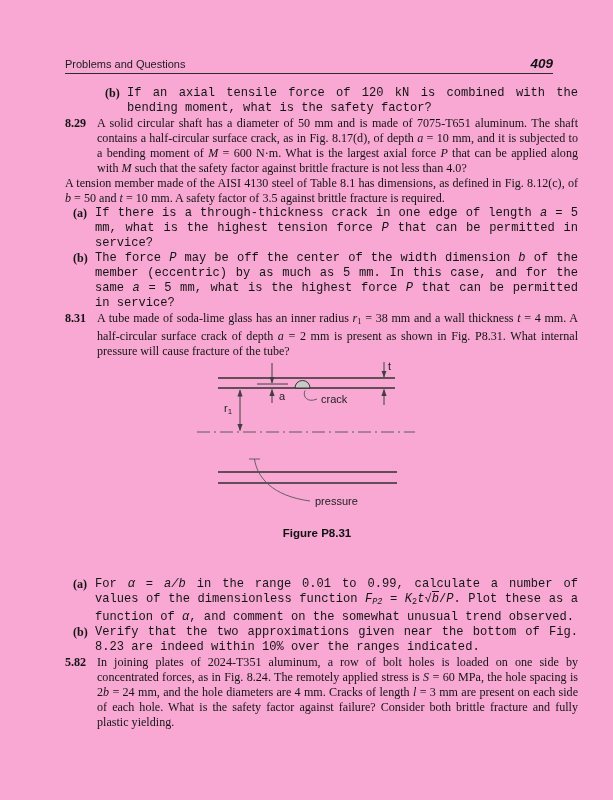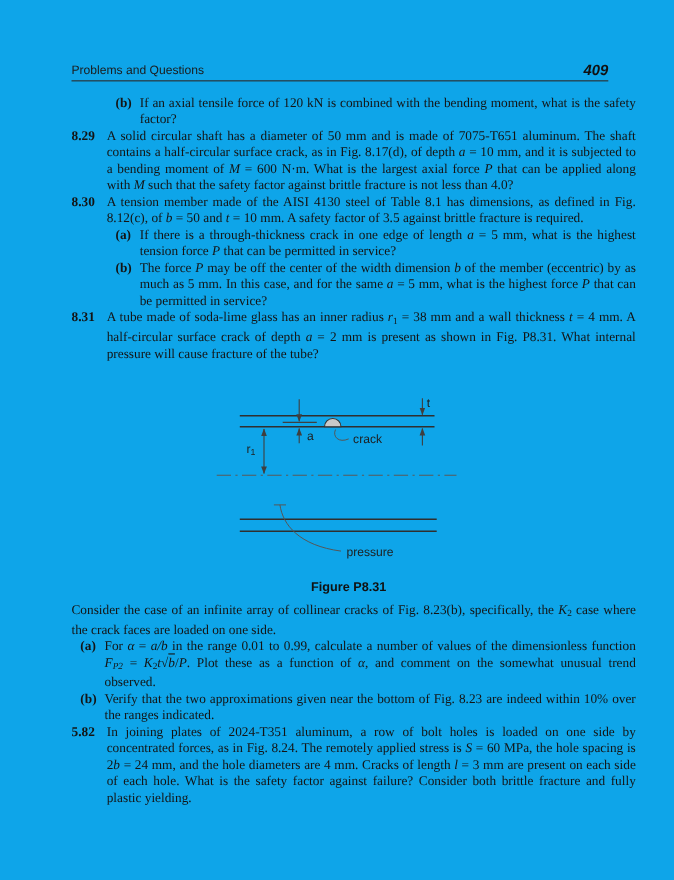--- a/index.html
+++ b/index.html
@@ -1,19 +1,19 @@
 <!DOCTYPE html>
 <html><head>
 <meta charset="utf-8">
 <style>
   html,body{margin:0;padding:0;background:#e8e8e8;}
   .page{
     position:relative;
     width:613px;height:800px;
-    background:#0ea5e9;
+    background:#f9a8d4;
     overflow:hidden;
     font-family:"Liberation Serif",serif;
     color:#161616;
   }
   
   .header{
     position:absolute;left:65px;top:56px;width:488px;
     display:flex;justify-content:space-between;align-items:flex-end;
     font-family:"Liberation Sans",sans-serif;
   }
@@ -25,21 +25,21 @@
   .main{
     position:absolute;left:65px;top:86px;width:513px;
     font-size:12.1px;line-height:15px;color:#141414;
   }
   .prob{display:flex;}
   .pnum{width:32px;flex:0 0 32px;font-weight:bold;}
   .pbody{flex:1;min-width:0;}
   .ptext{text-align:justify;}
   .subrow{display:flex;margin-left:8px;}
   .slabel{width:22px;flex:0 0 22px;font-weight:bold;}
-  .stext{flex:1;min-width:0;text-align:justify;}
+  .stext{flex:1;min-width:0;text-align:justify;font-family:Liberation Mono, monospace;}
   .spacer{height:218px;}
   
   .figsvg{position:absolute;left:0;top:350px;width:613px;height:200px;}
   .figsvg text{font-family:"Liberation Sans",sans-serif;font-size:11px;fill:#1e1e1e;}
   .figsvg .caption{font-size:11.5px;font-weight:bold;fill:#111;}
 </style>
 </head>
 <body>
 
 <div class="page">
@@ -63,21 +63,20 @@
     </div>
 
     <div class="prob">
       <span class="pnum">8.29</span>
       <div class="pbody">
         <div class="ptext"><span>A solid circular shaft has a diameter of 50 mm and is made of 7075-T651 aluminum. The shaft contains a half-circular surface crack, as in Fig. 8.17(d), of depth </span><span style="font-style: italic;">a</span><span> = 10 mm, and it is subjected to a bending moment of </span><span style="font-style: italic;">M</span><span> = 600 N·m. What is the largest axial force </span><span style="font-style: italic;">P</span><span> that can be applied along with </span><span style="font-style: italic;">M</span><span> such that the safety factor against brittle fracture is not less than 4.0?</span></div>
       </div>
     </div>
 
     <div class="prob">
-      <span class="pnum">8.30</span>
       <div class="pbody">
         <div class="ptext"><span>A tension member made of the AISI 4130 steel of Table 8.1 has dimensions, as defined in Fig. 8.12(c), of </span><span style="font-style: italic;">b</span><span> = 50 and </span><span style="font-style: italic;">t</span><span> = 10 mm. A safety factor of 3.5 against brittle fracture is required.</span></div>
         <div class="subrow">
           <span class="slabel">(a)</span>
           <div class="stext"><span>If there is a through-thickness crack in one edge of length </span><span style="font-style: italic;">a</span><span> = 5 mm, what is the highest tension force </span><span style="font-style: italic;">P</span><span> that can be permitted in service?</span></div>
         </div>
         <div class="subrow">
           <span class="slabel">(b)</span>
           <div class="stext"><span>The force </span><span style="font-style: italic;">P</span><span> may be off the center of the width dimension </span><span style="font-style: italic;">b</span><span> of the member (eccentric) by as much as 5 mm. In this case, and for the same </span><span style="font-style: italic;">a</span><span> = 5 mm, what is the highest force </span><span style="font-style: italic;">P</span><span> that can be permitted in service?</span></div>
         </div>
@@ -88,21 +87,20 @@
       <span class="pnum">8.31</span>
       <div class="pbody">
         <div class="ptext"><span>A tube made of soda-lime glass has an inner radius </span><span style="font-style: italic;">r</span><span style="font-size: 0.7em; vertical-align: -0.25em;">1</span><span> = 38 mm and a wall thickness </span><span style="font-style: italic;">t</span><span> = 4 mm. A half-circular surface crack of depth </span><span style="font-style: italic;">a</span><span> = 2 mm is present as shown in Fig. P8.31. What internal pressure will cause fracture of the tube?</span></div>
       </div>
     </div>
 
     <div class="spacer"></div>
 
     <div class="prob">
       <div class="pbody">
-        <div class="ptext"><span>Consider the case of an infinite array of collinear cracks of Fig. 8.23(b), specifically, the </span><span style="font-style: italic;">K</span><span style="font-size: 0.7em; vertical-align: -0.25em;">2</span><span> case where the crack faces are loaded on one side.</span></div>
         <div class="subrow">
           <span class="slabel">(a)</span>
           <div class="stext"><span>For </span><span style="font-style: italic;">α</span><span> = </span><span style="font-style: italic;">a/b</span><span> in the range 0.01 to 0.99, calculate a number of values of the dimensionless function </span><span style="font-style: italic;">F</span><span style="font-style: italic; font-size: 0.7em; vertical-align: -0.25em;">P2</span><span> = </span><span style="font-style: italic;">K</span><span style="font-size: 0.7em; vertical-align: -0.25em;">2</span><span style="font-style: italic;">t</span><span>√</span><span style="font-style: italic; border-top: 1px solid currentcolor;">b</span><span>/</span><span style="font-style: italic;">P</span><span>. Plot these as a function of </span><span style="font-style: italic;">α</span><span>, and comment on the somewhat unusual trend observed.</span></div>
         </div>
         <div class="subrow">
           <span class="slabel">(b)</span>
           <div class="stext"><span>Verify that the two approximations given near the bottom of Fig. 8.23 are indeed within 10% over the ranges indicated.</span></div>
         </div>
       </div>
     </div>

